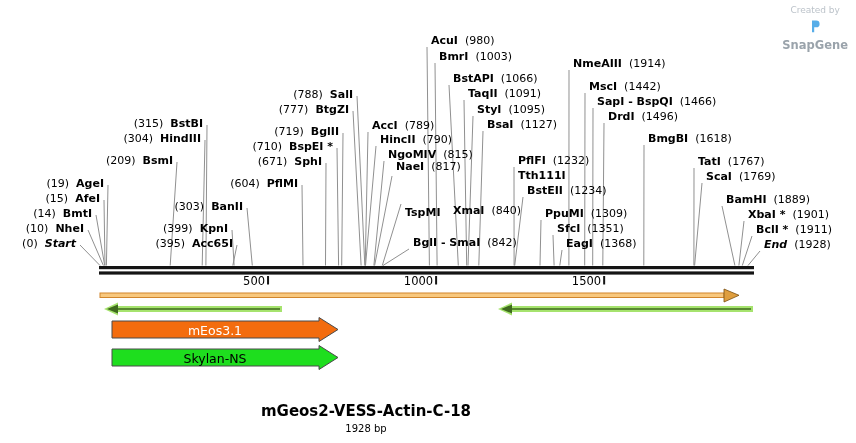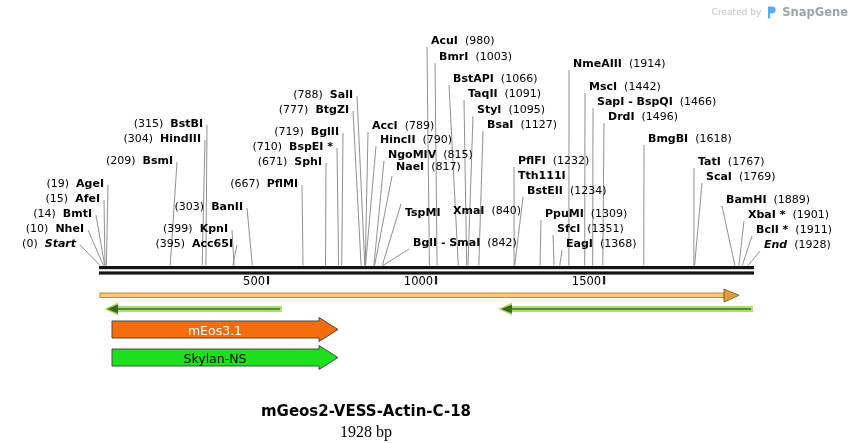--- a/index.html
+++ b/index.html
@@ -6,26 +6,26 @@
   #stage{position:relative;width:856px;height:443px;overflow:hidden;
          font-family:"DejaVu Sans",sans-serif;background:#fff;}
   #map-svg{position:absolute;left:0;top:0;}
   .site-label{position:absolute;font-size:11px;line-height:13px;white-space:nowrap;color:#000;}
   .site-label.r{transform:translateX(-100%);}
   .site-label span:first-child{margin-right:7px;}
   .site-label .nm{font-weight:bold;}
   .site-label .nm.it{font-style:italic;}
   .tick-label{position:absolute;font-size:11.5px;line-height:12px;color:#000;transform:translateX(-100%);}
   .feat-label{position:absolute;font-size:12.5px;transform:translate(-50%,-50%);white-space:nowrap;}
-  .wm{position:absolute;top:5px;right:8px;display:flex;align-items:center;gap:5px;}
+  .wm{position:absolute;top:5px;right:8px;display:flex;align-items:center;gap:5px;flex-direction:column;}
   .wm-created{font-size:9px;color:#bcc3ca;}
   .wm-brand{font-size:11.5px;font-weight:bold;color:#9aa3ab;}
   .footer{position:absolute;left:0;width:732px;top:402px;text-align:center;}
   .footer-title{font-size:15px;font-weight:bold;color:#000;}
-  .footer-sub{font-size:16px;color:#000;margin-top:3px;font-family:Liberation Serif, serif;}
+  .footer-sub{font-size:10px;color:#000;margin-top:3px;}
 </style>
 </head>
 <body>
 
 <div id="stage">
 
   <svg id="map-svg" width="856" height="443">
 
     <g id="lines-layer">
         <line x1="80" y1="245" x2="100.0" y2="265.5" stroke="#909090" stroke-width="1"></line>
@@ -119,21 +119,21 @@
     <div class="site-label r" style="left: 84px; top: 222px;"><span class="pos">(10)</span><span class="nm">NheI</span></div>
     <div class="site-label r" style="left: 92px; top: 207px;"><span class="pos">(14)</span><span class="nm">BmtI</span></div>
     <div class="site-label r" style="left: 100px; top: 192px;"><span class="pos">(15)</span><span class="nm">AfeI</span></div>
     <div class="site-label r" style="left: 104px; top: 177px;"><span class="pos">(19)</span><span class="nm">AgeI</span></div>
     <div class="site-label r" style="left: 173px; top: 154px;"><span class="pos">(209)</span><span class="nm">BsmI</span></div>
     <div class="site-label r" style="left: 201px; top: 132px;"><span class="pos">(304)</span><span class="nm">HindIII</span></div>
     <div class="site-label r" style="left: 203px; top: 117px;"><span class="pos">(315)</span><span class="nm">BstBI</span></div>
     <div class="site-label r" style="left: 233px; top: 237px;"><span class="pos">(395)</span><span class="nm">Acc65I</span></div>
     <div class="site-label r" style="left: 228px; top: 222px;"><span class="pos">(399)</span><span class="nm">KpnI</span></div>
     <div class="site-label r" style="left: 243px; top: 200px;"><span class="pos">(303)</span><span class="nm">BanII</span></div>
-    <div class="site-label r" style="left: 298px; top: 177px;"><span class="pos">(667)</span><span class="nm">PflMI</span></div>
+    <div class="site-label r" style="left: 298px; top: 177px;"><span class="pos">(604)</span><span class="nm">PflMI</span></div>
     <div class="site-label r" style="left: 322px; top: 155px;"><span class="pos">(671)</span><span class="nm">SphI</span></div>
     <div class="site-label r" style="left: 333px; top: 140px;"><span class="pos">(710)</span><span class="nm">BspEI *</span></div>
     <div class="site-label r" style="left: 339px; top: 125px;"><span class="pos">(719)</span><span class="nm">BglII</span></div>
     <div class="site-label r" style="left: 349px; top: 103px;"><span class="pos">(777)</span><span class="nm">BtgZI</span></div>
     <div class="site-label r" style="left: 353px; top: 88px;"><span class="pos">(788)</span><span class="nm">SalI</span></div>
     <div class="site-label" style="left: 372px; top: 119px;"><span class="nm">AccI</span><span class="pos">(789)</span></div>
     <div class="site-label" style="left: 380px; top: 133px;"><span class="nm">HincII</span><span class="pos">(790)</span></div>
     <div class="site-label" style="left: 388px; top: 148px;"><span class="nm">NgoMIV</span><span class="pos">(815)</span></div>
     <div class="site-label" style="left: 396px; top: 160px;"><span class="nm">NaeI</span><span class="pos">(817)</span></div>
     <div class="site-label" style="left: 405px; top: 204px; margin-left: 48px;"><span class="nm">XmaI</span><span class="pos">(840)</span></div>

